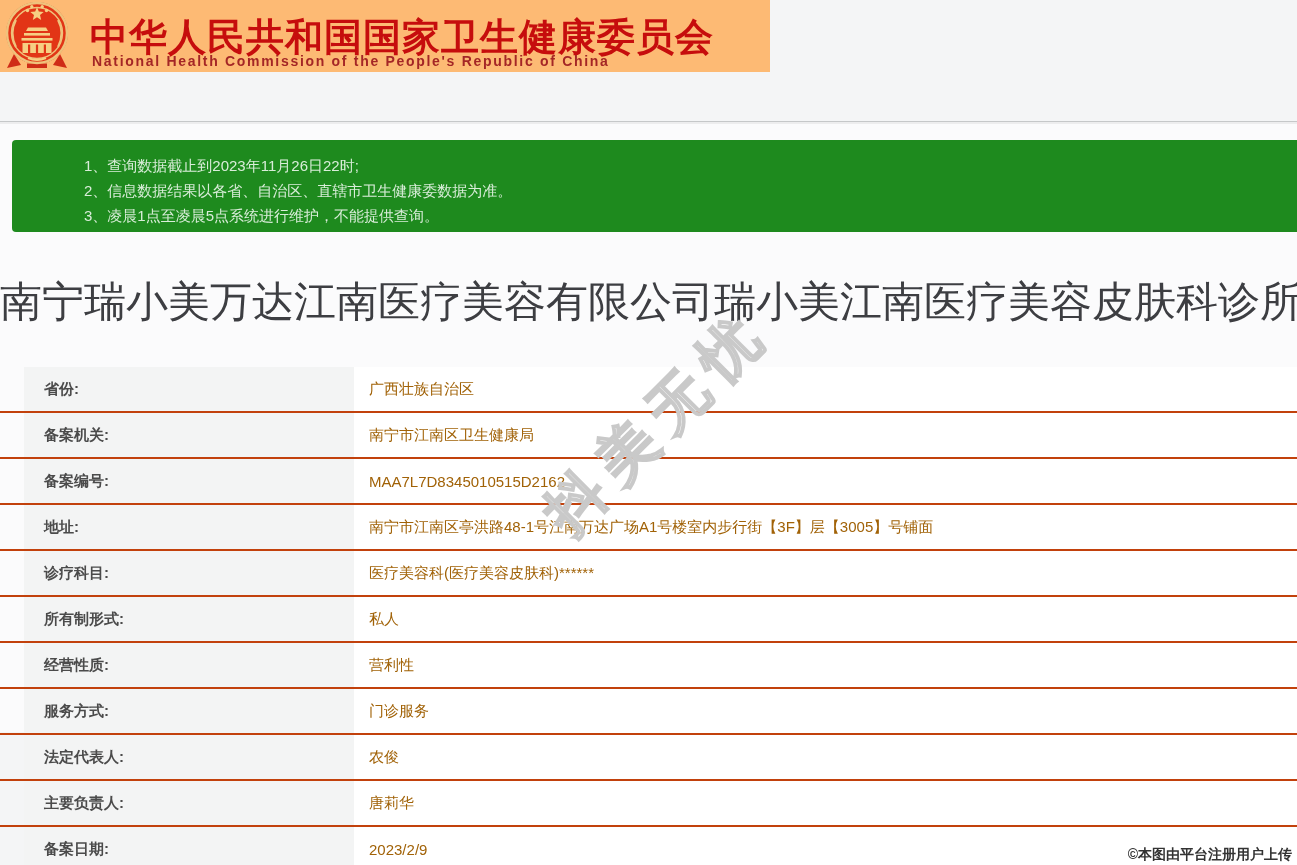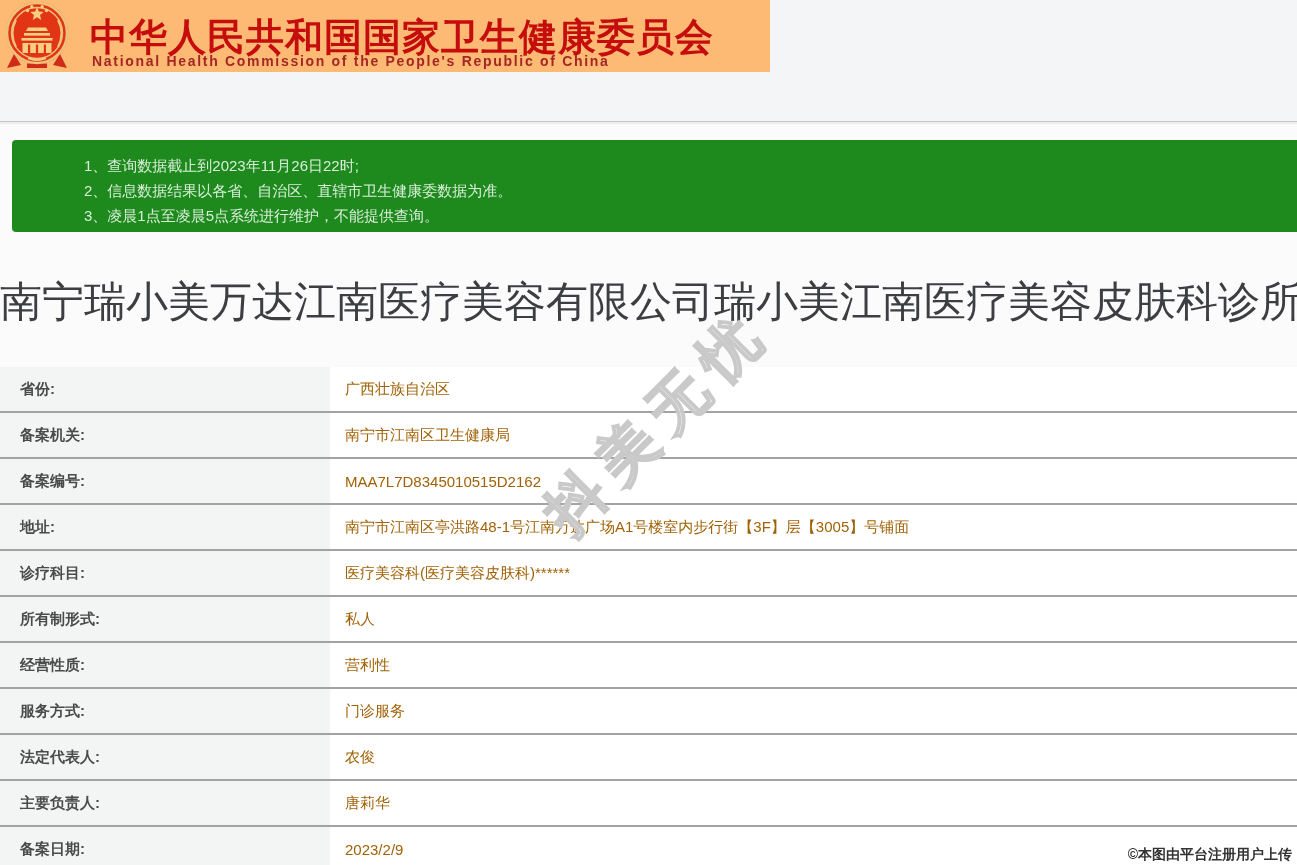--- a/index.html
+++ b/index.html
@@ -30,21 +30,21 @@
     background:#1e8a1e;border-radius:4px;color:#d9edd9;
     font-size:15px;line-height:25px;padding:13px 0 0 72px;box-sizing:border-box;
   }
   .notice div{white-space:nowrap;}
   .record-title{
     position:absolute;left:0;top:150px;width:100%;text-align:center;
     font-size:42px;color:#3d3e42;white-space:nowrap;font-weight:400;
   }
   
   .table{position:absolute;left:0;top:243px;width:100%;}
-  .row{display:flex;height:44px;border-bottom:2px solid #a3a3a3;}
+  .row{display:flex;height:44px;border-bottom:2px solid #c2410c;padding-left:24px;}
   .row .label{
     width:330px;background:#f3f4f4;display:flex;align-items:center;
     padding-left:20px;box-sizing:border-box;font-weight:bold;font-size:15px;color:#4b4b4b;
   }
   .row .value{
     flex:1;background:#ffffff;display:flex;align-items:center;
     padding-left:15px;font-size:15px;color:#a16207;white-space:nowrap;
   }
   
   .watermark{

